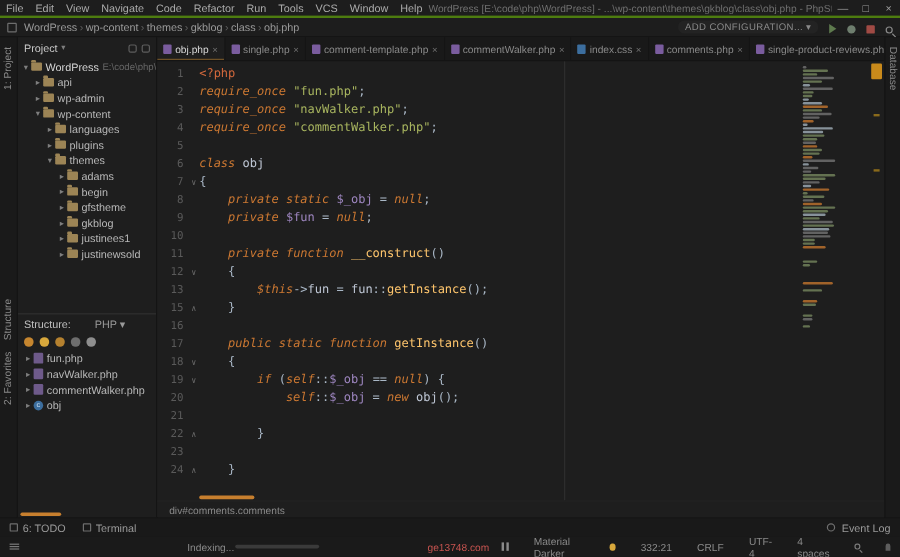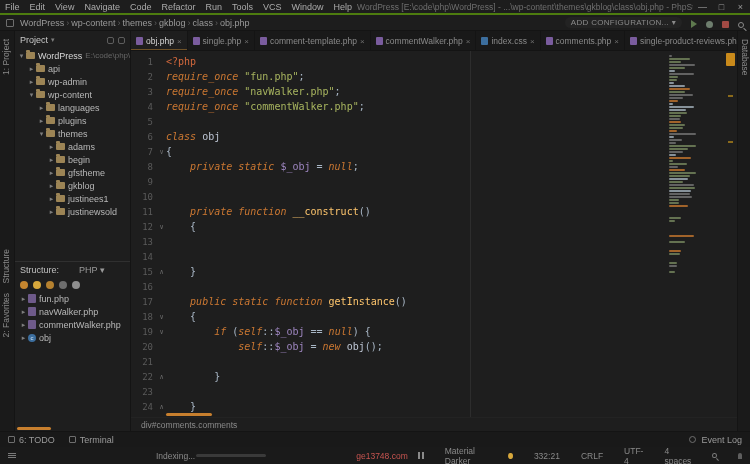--- a/index.html
+++ b/index.html
@@ -362,44 +362,41 @@
             <span class="ctext"><span class="tk-p">{</span></span>
           </div>
           <div class="cline">
             <span class="ln">8</span>
             <span class="fold"></span>
             <span class="ctext"><span class="tk-p">    </span><span class="tk-k">private static </span><span class="tk-v">$_obj</span><span class="tk-p"> = </span><span class="tk-k">null</span><span class="tk-p">;</span></span>
           </div>
           <div class="cline">
             <span class="ln">9</span>
             <span class="fold"></span>
+            <span class="ctext"><span class="tk-p">    </span><span class="tk-k">private </span><span class="tk-v">$fun</span><span class="tk-p"> = </span><span class="tk-k">null</span><span class="tk-p">;</span></span>
           </div>
           <div class="cline">
             <span class="ln">10</span>
             <span class="fold"></span>
             <span class="ctext"></span>
           </div>
           <div class="cline">
             <span class="ln">11</span>
             <span class="fold"></span>
             <span class="ctext"><span class="tk-p">    </span><span class="tk-k">private function </span><span class="tk-f">__construct</span><span class="tk-p">()</span></span>
           </div>
           <div class="cline">
             <span class="ln">12</span>
             <span class="fold">∨</span>
             <span class="ctext"><span class="tk-p">    {</span></span>
           </div>
           <div class="cline">
             <span class="ln">13</span>
             <span class="fold"></span>
-          </div>
-          <div class="cline">
-            <span class="ln">14</span>
-            <span class="fold"></span>
-            <span class="ctext"></span>
+            <span class="ctext"><span class="tk-p">        </span><span class="tk-this">$this</span><span class="tk-p">-&gt;</span><span class="tk-prop">fun</span><span class="tk-p"> = </span><span class="tk-cls">fun</span><span class="tk-p">::</span><span class="tk-f">getInstance</span><span class="tk-p">();</span></span>
           </div>
           <div class="cline">
             <span class="ln">15</span>
             <span class="fold">∧</span>
             <span class="ctext"><span class="tk-p">    }</span></span>
           </div>
           <div class="cline">
             <span class="ln">16</span>
             <span class="fold"></span>
             <span class="ctext"></span>

